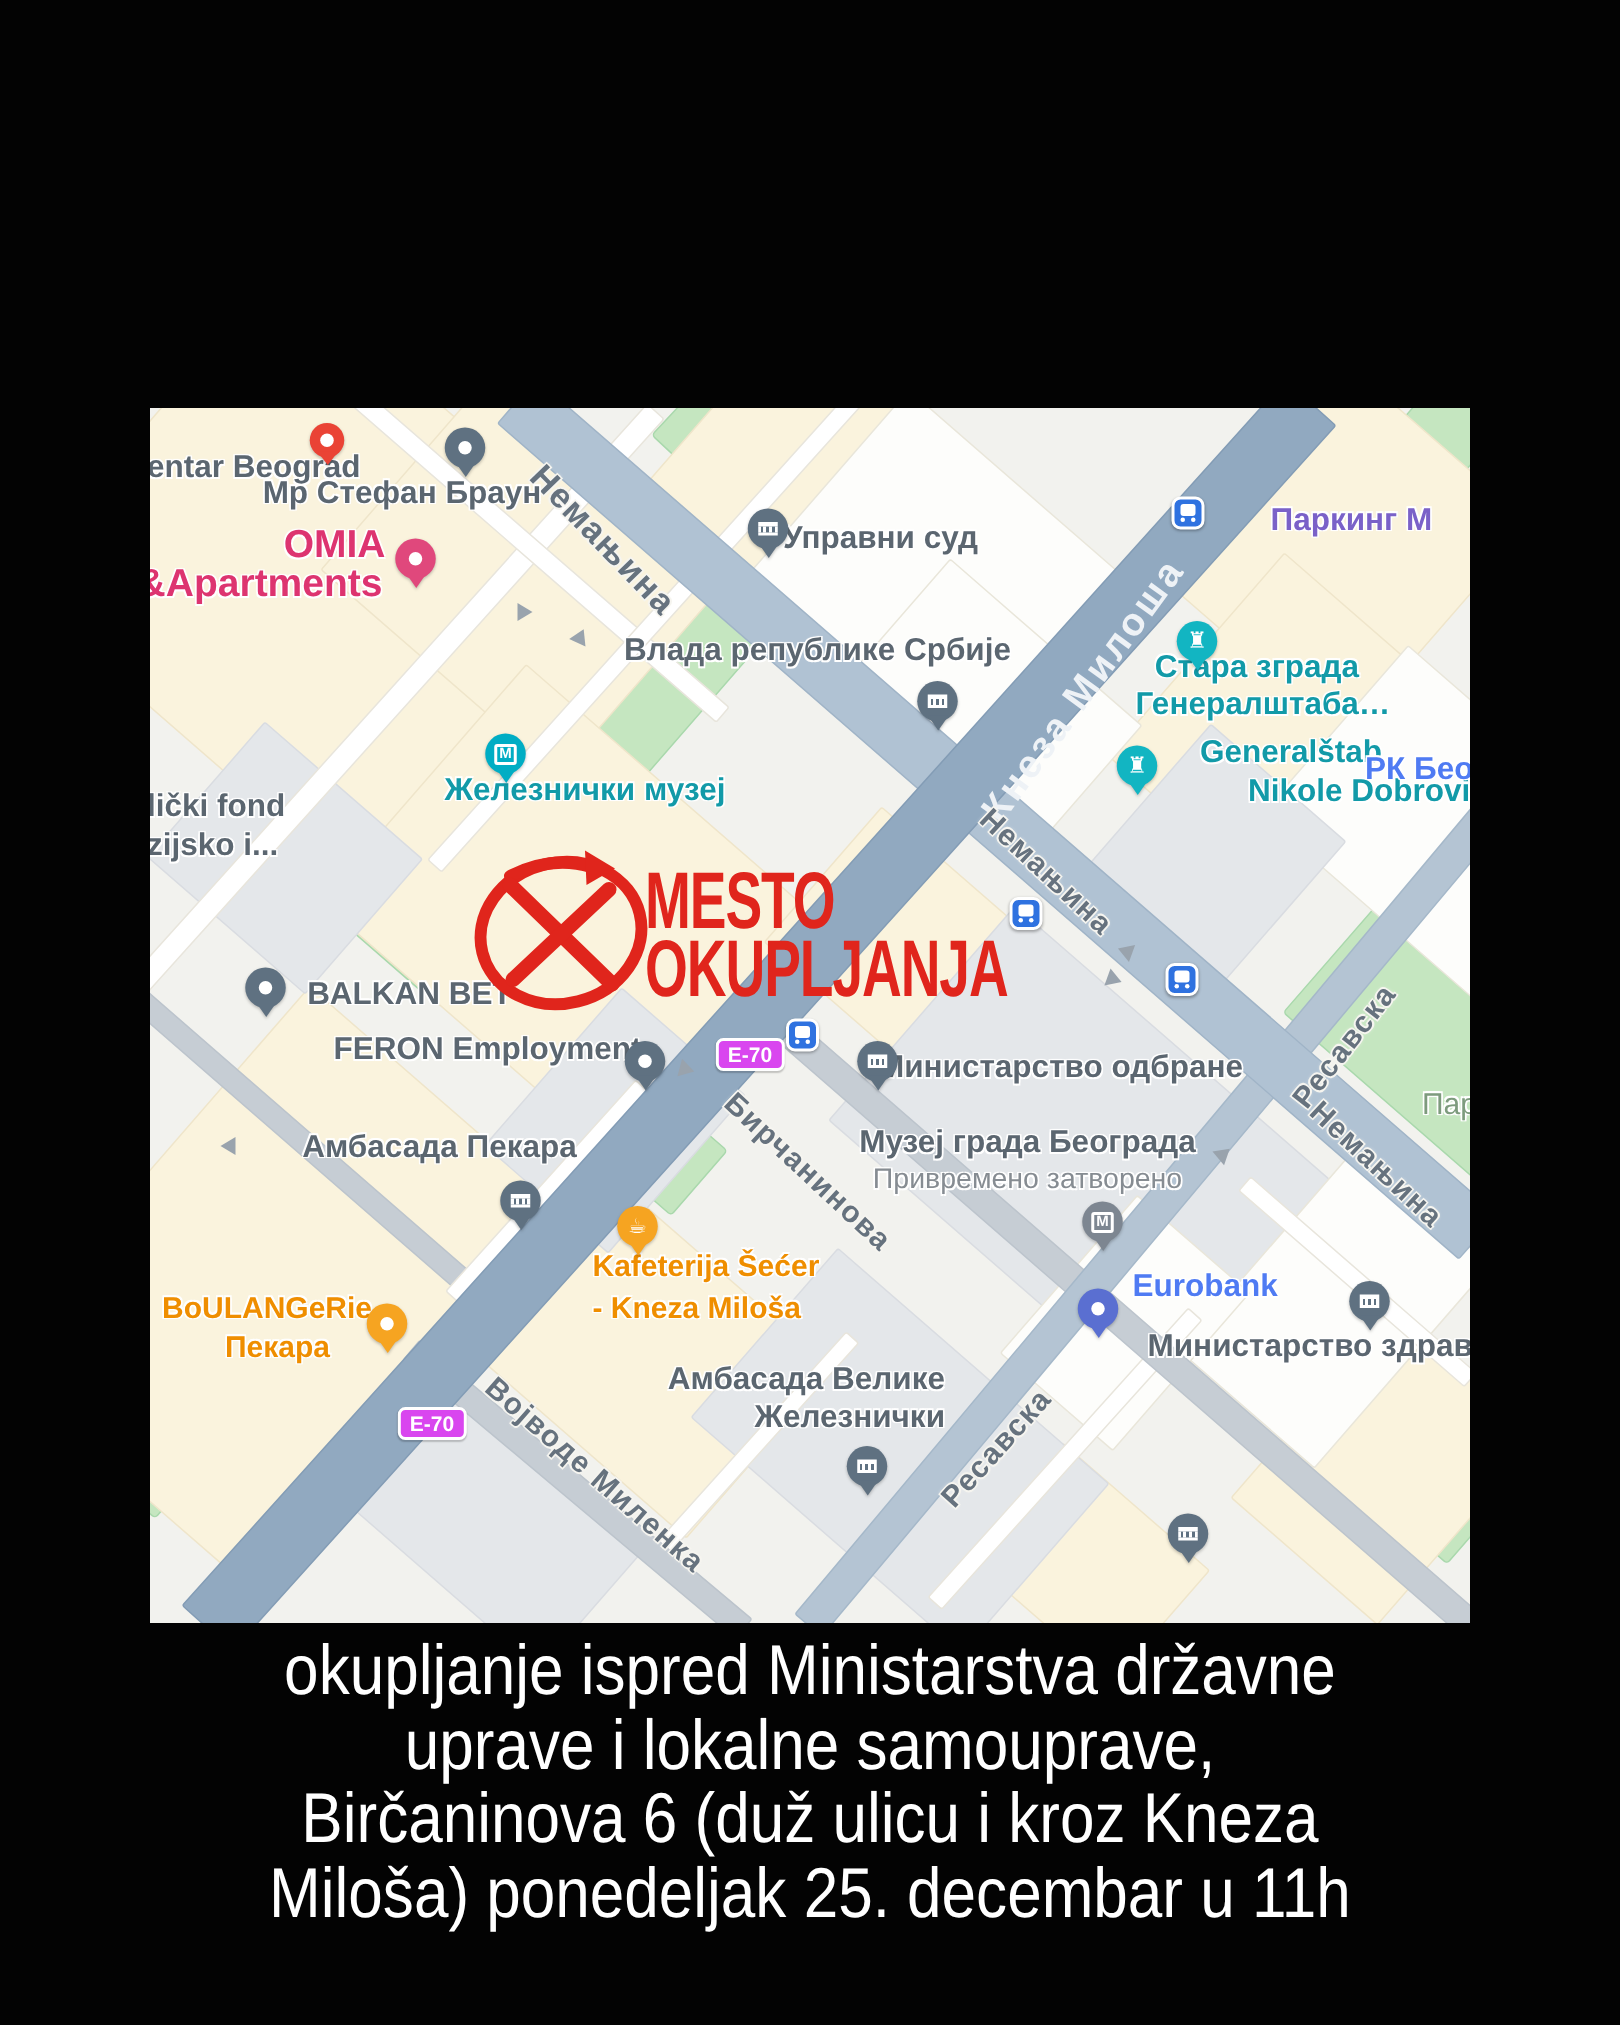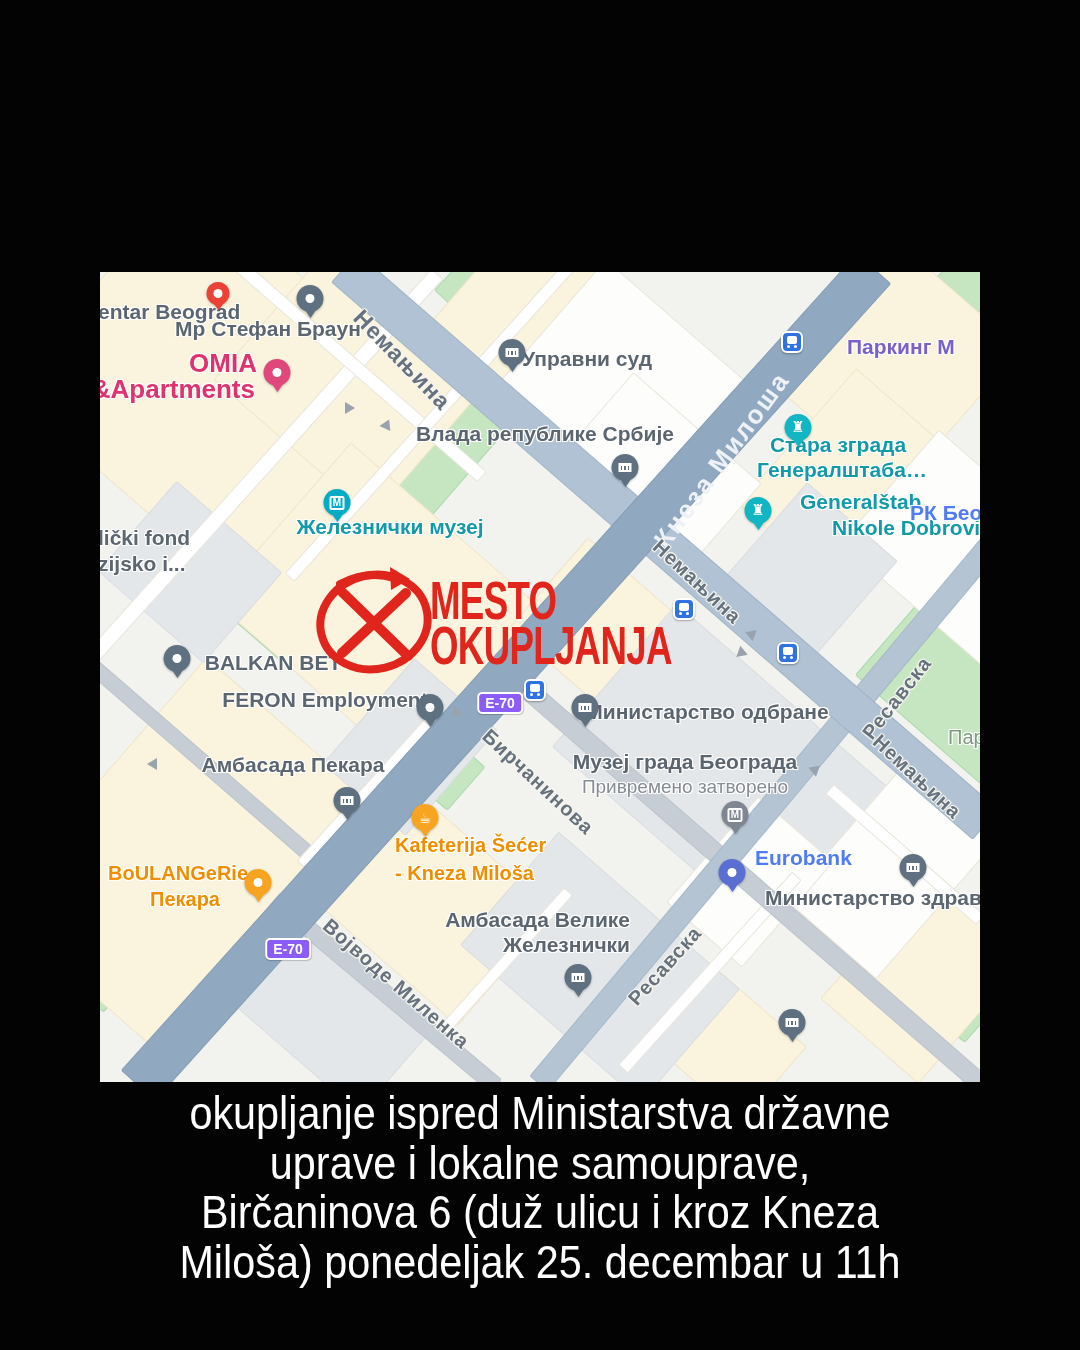--- a/index.html
+++ b/index.html
@@ -56,21 +56,21 @@
   .pin.t-rook .head{background:#12b5c2;} .pin.t-rook .tail{border-top:10px solid #12b5c2;}
   .pin.t-hotel .head{background:#e0487c;} .pin.t-hotel .tail{border-top:10px solid #e0487c;}
   .pin.t-coffee .head,.pin.t-food .head{background:#f6a421;} .pin.t-coffee .tail,.pin.t-food .tail{border-top:10px solid #f6a421;}
   .pin.t-bank .head{background:#5a6fd1;} .pin.t-bank .tail{border-top:10px solid #5a6fd1;}
   .pin.t-red .head{background:#ea4335;width:23px;height:23px;} .pin.t-red .tail{border-top:9px solid #ea4335;}
 
   .bus{position:absolute;z-index:6;width:22px;height:22px;transform:translate(-50%,-50%);background:#2f72e0;border:2px solid #fff;border-radius:6px;box-shadow:0 1px 2px rgba(0,0,0,.3);}
   .bus::before{content:"";position:absolute;left:4px;top:3px;width:10px;height:8px;background:#fff;border-radius:2px;}
   .bus::after{content:"";position:absolute;left:4px;bottom:3px;width:3px;height:3px;background:#fff;border-radius:50%;box-shadow:7px 0 0 #fff;}
 
-  .badge{position:absolute;z-index:6;transform:translate(-50%,-50%);background:#8b5cf6;border:2px solid #fff;border-radius:5px;color:#fff;font-size:14px;font-weight:700;padding:1px 6px;white-space:nowrap;box-shadow:0 1px 1px rgba(0,0,0,.2);}
+  .badge{position:absolute;z-index:6;transform:translate(-50%,-50%);background:#d946ef;border:2px solid #fff;border-radius:5px;color:#fff;font-size:14px;font-weight:700;padding:1px 6px;white-space:nowrap;box-shadow:0 1px 1px rgba(0,0,0,.2);}
   .arrow{position:absolute;z-index:3;width:0;height:0;border-top:6px solid transparent;border-bottom:6px solid transparent;border-left:10px solid #99a3ad;transform:translate(-50%,-50%);}
 
   
   .annot-svg{position:absolute;left:0;top:0;width:880px;height:810px;z-index:7;pointer-events:none;}
   .annot-text{position:absolute;left:330px;top:306px;z-index:7;color:var(--red2,#e0251c);font-weight:700;font-size:51px;line-height:43px;white-space:nowrap;transform:scale(0.72,1.05);transform-origin:left top;letter-spacing:-1px;}
 
   
   .footer{position:absolute;left:0;top:1088px;width:1080px;text-align:center;color:#fff;}
   .footer .line{font-size:47px;line-height:49.5px;font-weight:400;white-space:nowrap;transform:scaleX(0.88);transform-origin:center;}
 </style>

